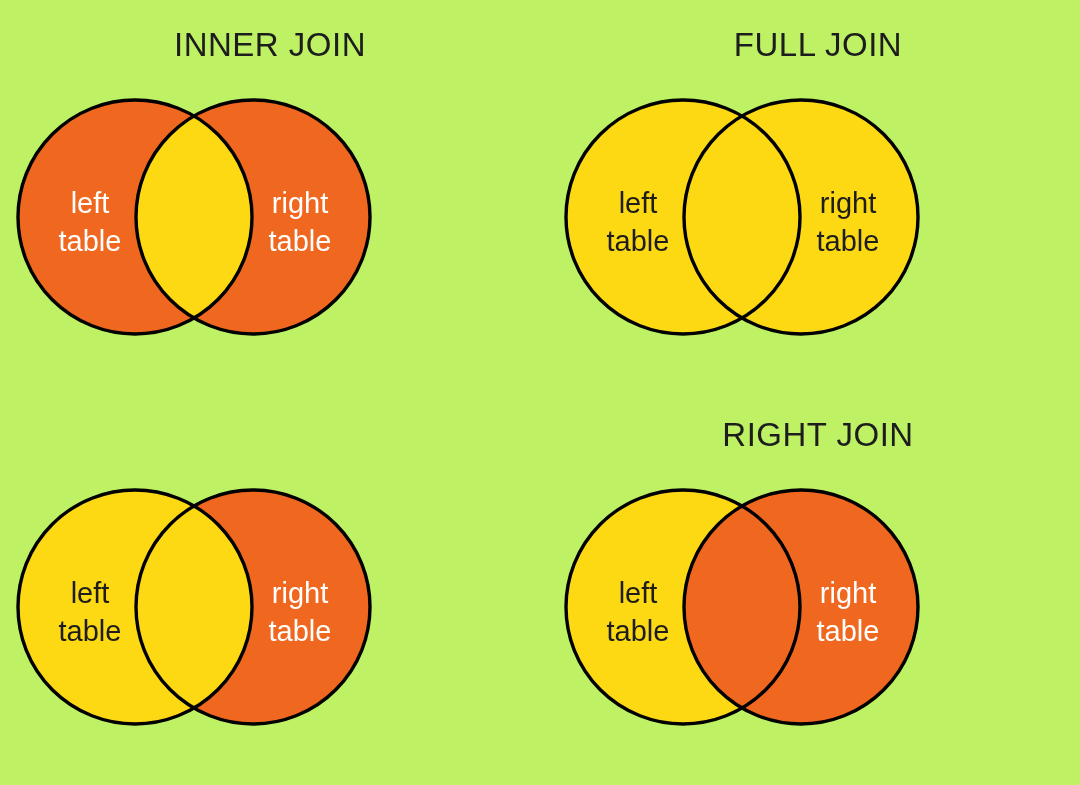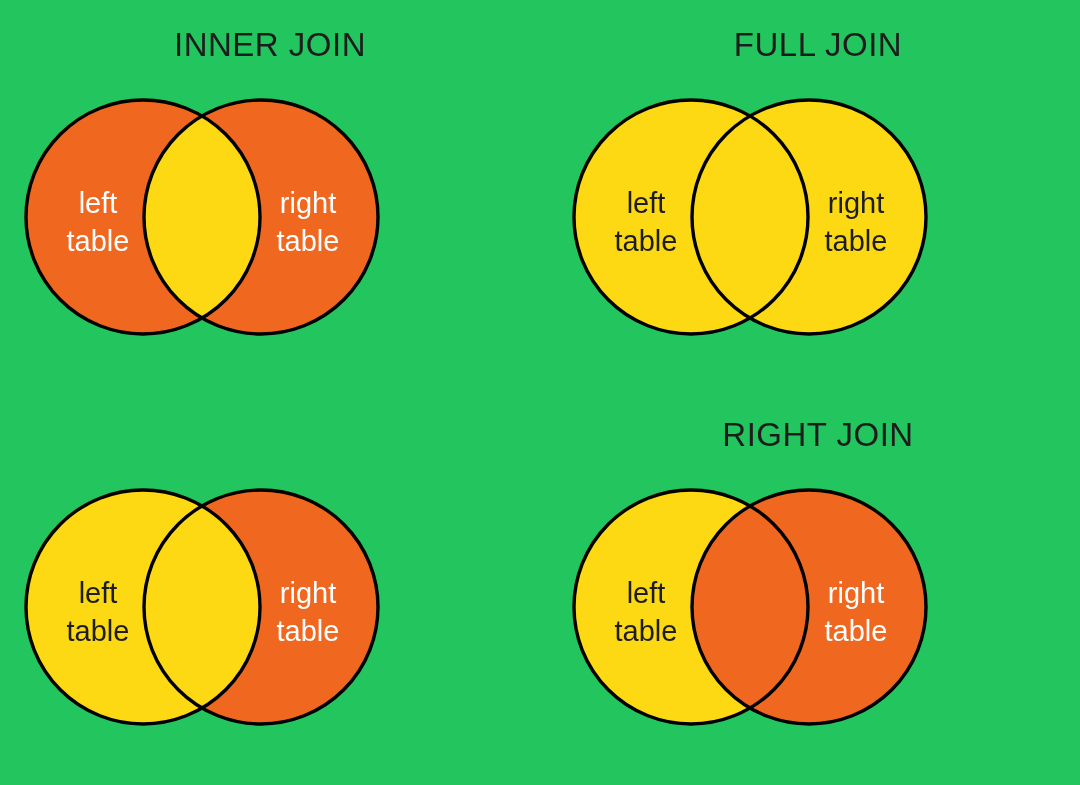--- a/index.html
+++ b/index.html
@@ -38,21 +38,21 @@
     font-family: "Liberation Sans", sans-serif;
     font-size: 33px;
     font-weight: 400;
     letter-spacing: 0.5px;
     color: #1d1d1d;
     white-space: nowrap;
   }
   .venn-wrap {
     position: absolute;
     top: 82px;
-    left: 8px;
+    left: 0;
     width: 540px;
     height: 270px;
   }
   svg.venn {
     display: block;
     width: 540px;
     height: 270px;
     overflow: visible;
   }
   .circle-outline {
@@ -64,21 +64,21 @@
     font-family: "Liberation Sans", sans-serif;
     font-size: 29px;
     font-weight: 400;
     text-anchor: middle;
     dominant-baseline: middle;
   }
 </style>
 </head>
 <body style="background: rgb(242, 242, 242);">
 
-<div class="board" style="background: #22c55e;">
+<div class="board" style="background: #bef264;">
 
   <div class="panel" id="panel-inner-join">
     <div class="panel-title" style="color: rgb(29, 29, 29);">INNER JOIN</div>
     <div class="venn-wrap">
       <svg class="venn" viewBox="0 0 540 270" xmlns="http://www.w3.org/2000/svg">
         <defs>
           <clipPath id="clipL0">
               <circle cx="135" cy="135" r="117"></circle>
             </clipPath>
           <clipPath id="clipR0">

